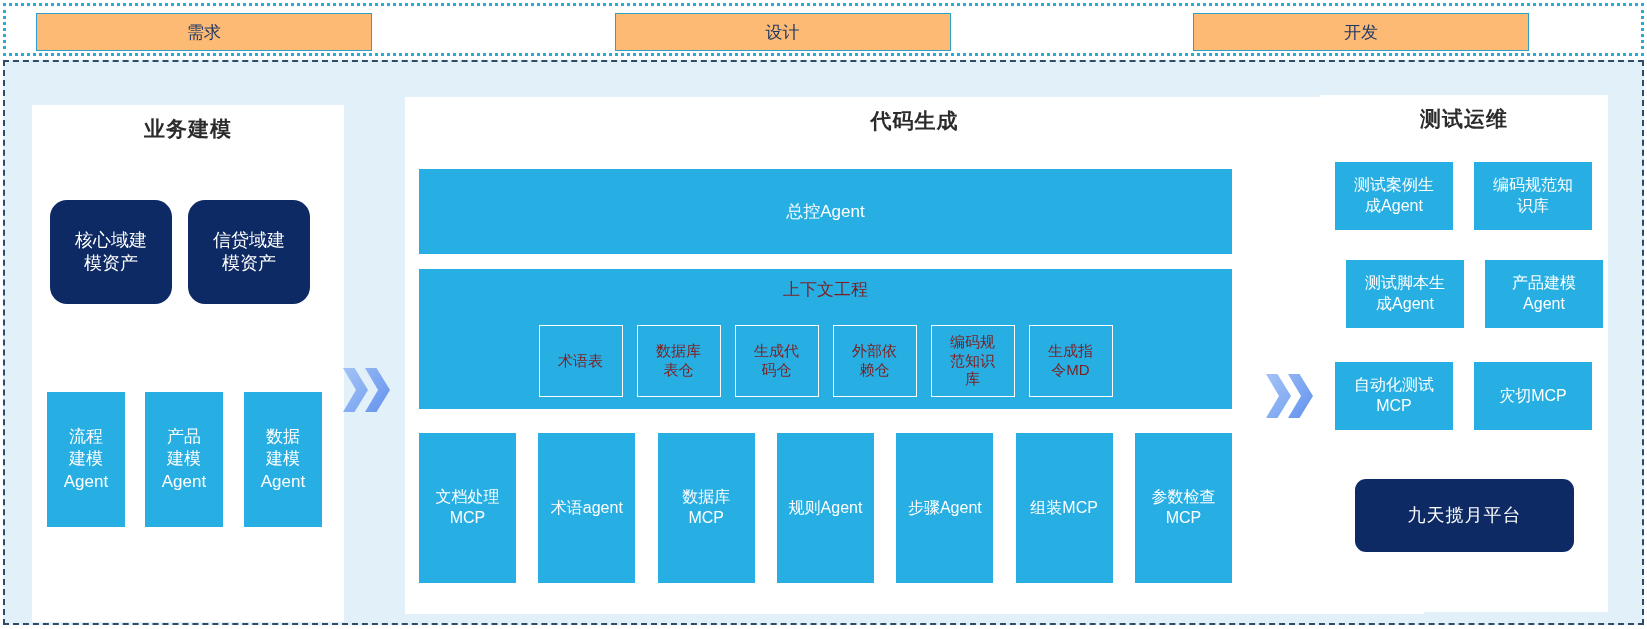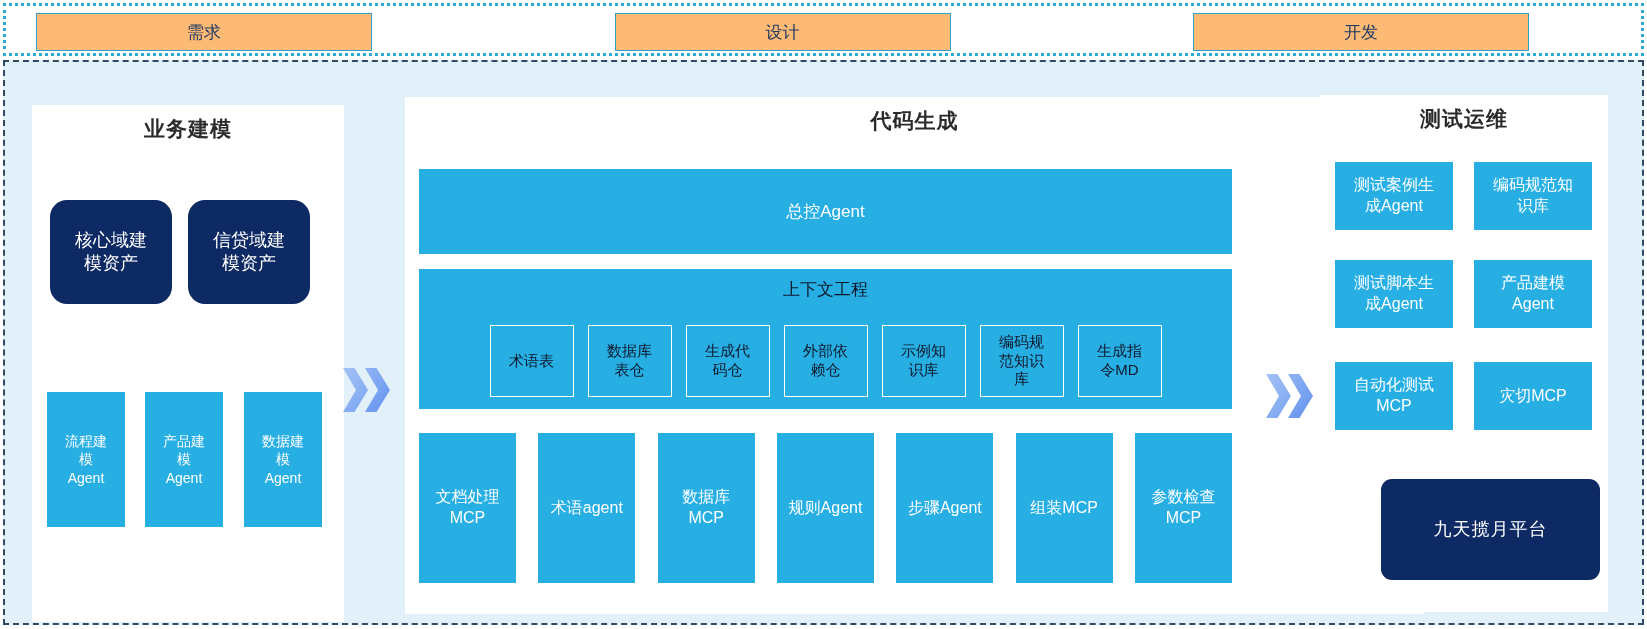--- a/index.html
+++ b/index.html
@@ -51,30 +51,30 @@
     color: #ffffff; display: flex; align-items: center; justify-content: center;
     text-align: center; line-height: 1.3;
   }
   .cyan-box {
     position: absolute; background: #27AFE4;
     color: #ffffff; display: flex; align-items: center; justify-content: center;
     text-align: center; line-height: 1.3;
   }
   
   .asset-box { width: 122px; height: 104px; top: 95px; font-size: 18px; padding: 0 24px; border-radius: 17px; }
-  .bm-agent-box { width: 78px; height: 135px; top: 287px; font-size: 14px; padding: 0 16px; }
+  .bm-agent-box { width: 78px; height: 135px; top: 287px; font-size: 17px; padding: 0 16px; }
   
   .master-bar {
     position: absolute; left: 14px; top: 72px; width: 813px; height: 85px;
     background: #27AFE4; color: #ffffff; font-size: 17px;
     display: flex; align-items: center; justify-content: center;
   }
   .ctx-container {
     position: absolute; left: 14px; top: 172px; width: 813px; height: 140px;
-    background: #27AFE4; color: #0f172a;
+    background: #27AFE4; color: #7f1d1d;
   }
   .ctx-title { text-align: center; padding-top: 9px; font-size: 17px; }
   .ctx-row {
     position: absolute; left: 0; top: 56px; width: 100%;
     display: flex; justify-content: center; gap: 14px;
   }
   .ctx-item {
     width: 84px; height: 72px; border: 1px solid #ffffff;
     display: flex; align-items: center; justify-content: center;
     text-align: center; font-size: 15px; line-height: 1.25; padding: 0 14px;
@@ -84,25 +84,25 @@
     display: flex; justify-content: space-between;
   }
   .tool-box {
     position: static; width: 97px; height: 150px; font-size: 16px; padding: 0 8px;
   }
   
   .to-box { width: 118px; height: 68px; font-size: 16px; padding: 0 12px; }
   .to-col1 { left: 15px; }
   .to-col2 { left: 154px; }
   .to-row1 { top: 67px; }
-  .to-row2 { top: 165px; }
+  .to-row2 { top: 165px; margin-left: 11px; }
   .to-row3 { top: 267px; }
   .platform-box {
-    left: 35px; top: 384px; width: 219px; height: 101px;
-    border-radius: 11px; font-size: 18px; letter-spacing: 1px; margin-left: 26px;
+    left: 35px; top: 384px; width: 219px; height: 73px;
+    border-radius: 11px; font-size: 18px; letter-spacing: 1px;
   }
   
   .chevrons { position: absolute; display: flex; }
   .chev {
     width: 25px; height: 44px;
     clip-path: polygon(0 0, 46% 0, 100% 50%, 46% 100%, 0 100%, 52% 50%);
   }
   .chev-1 { background: linear-gradient(135deg, #A3C1F6, #7AA5F1); }
   .chev-2 { background: linear-gradient(135deg, #8FB3F4, #6493EE); margin-left: -3px; }
   #arrow-1 { left: 338px; top: 306px; }
@@ -140,21 +140,20 @@
     <div class="panel" id="panel-codegen">
       <div class="panel-title">代码生成</div>
       <div class="master-bar">总控Agent</div>
       <div class="ctx-container">
         <div class="ctx-title">上下文工程</div>
         <div class="ctx-row">
           <div class="ctx-item">术语表</div>
           <div class="ctx-item">数据库表仓</div>
           <div class="ctx-item">生成代码仓</div>
           <div class="ctx-item">外部依赖仓</div>
-          <div class="ctx-item">示例知识库</div>
           <div class="ctx-item">编码规范知识库</div>
           <div class="ctx-item">生成指令MD</div>
         </div>
       </div>
       <div class="tool-row">
         <div class="cyan-box tool-box">文档处理MCP</div>
         <div class="cyan-box tool-box">术语agent</div>
         <div class="cyan-box tool-box">数据库MCP</div>
         <div class="cyan-box tool-box">规则Agent</div>
         <div class="cyan-box tool-box">步骤Agent</div>

